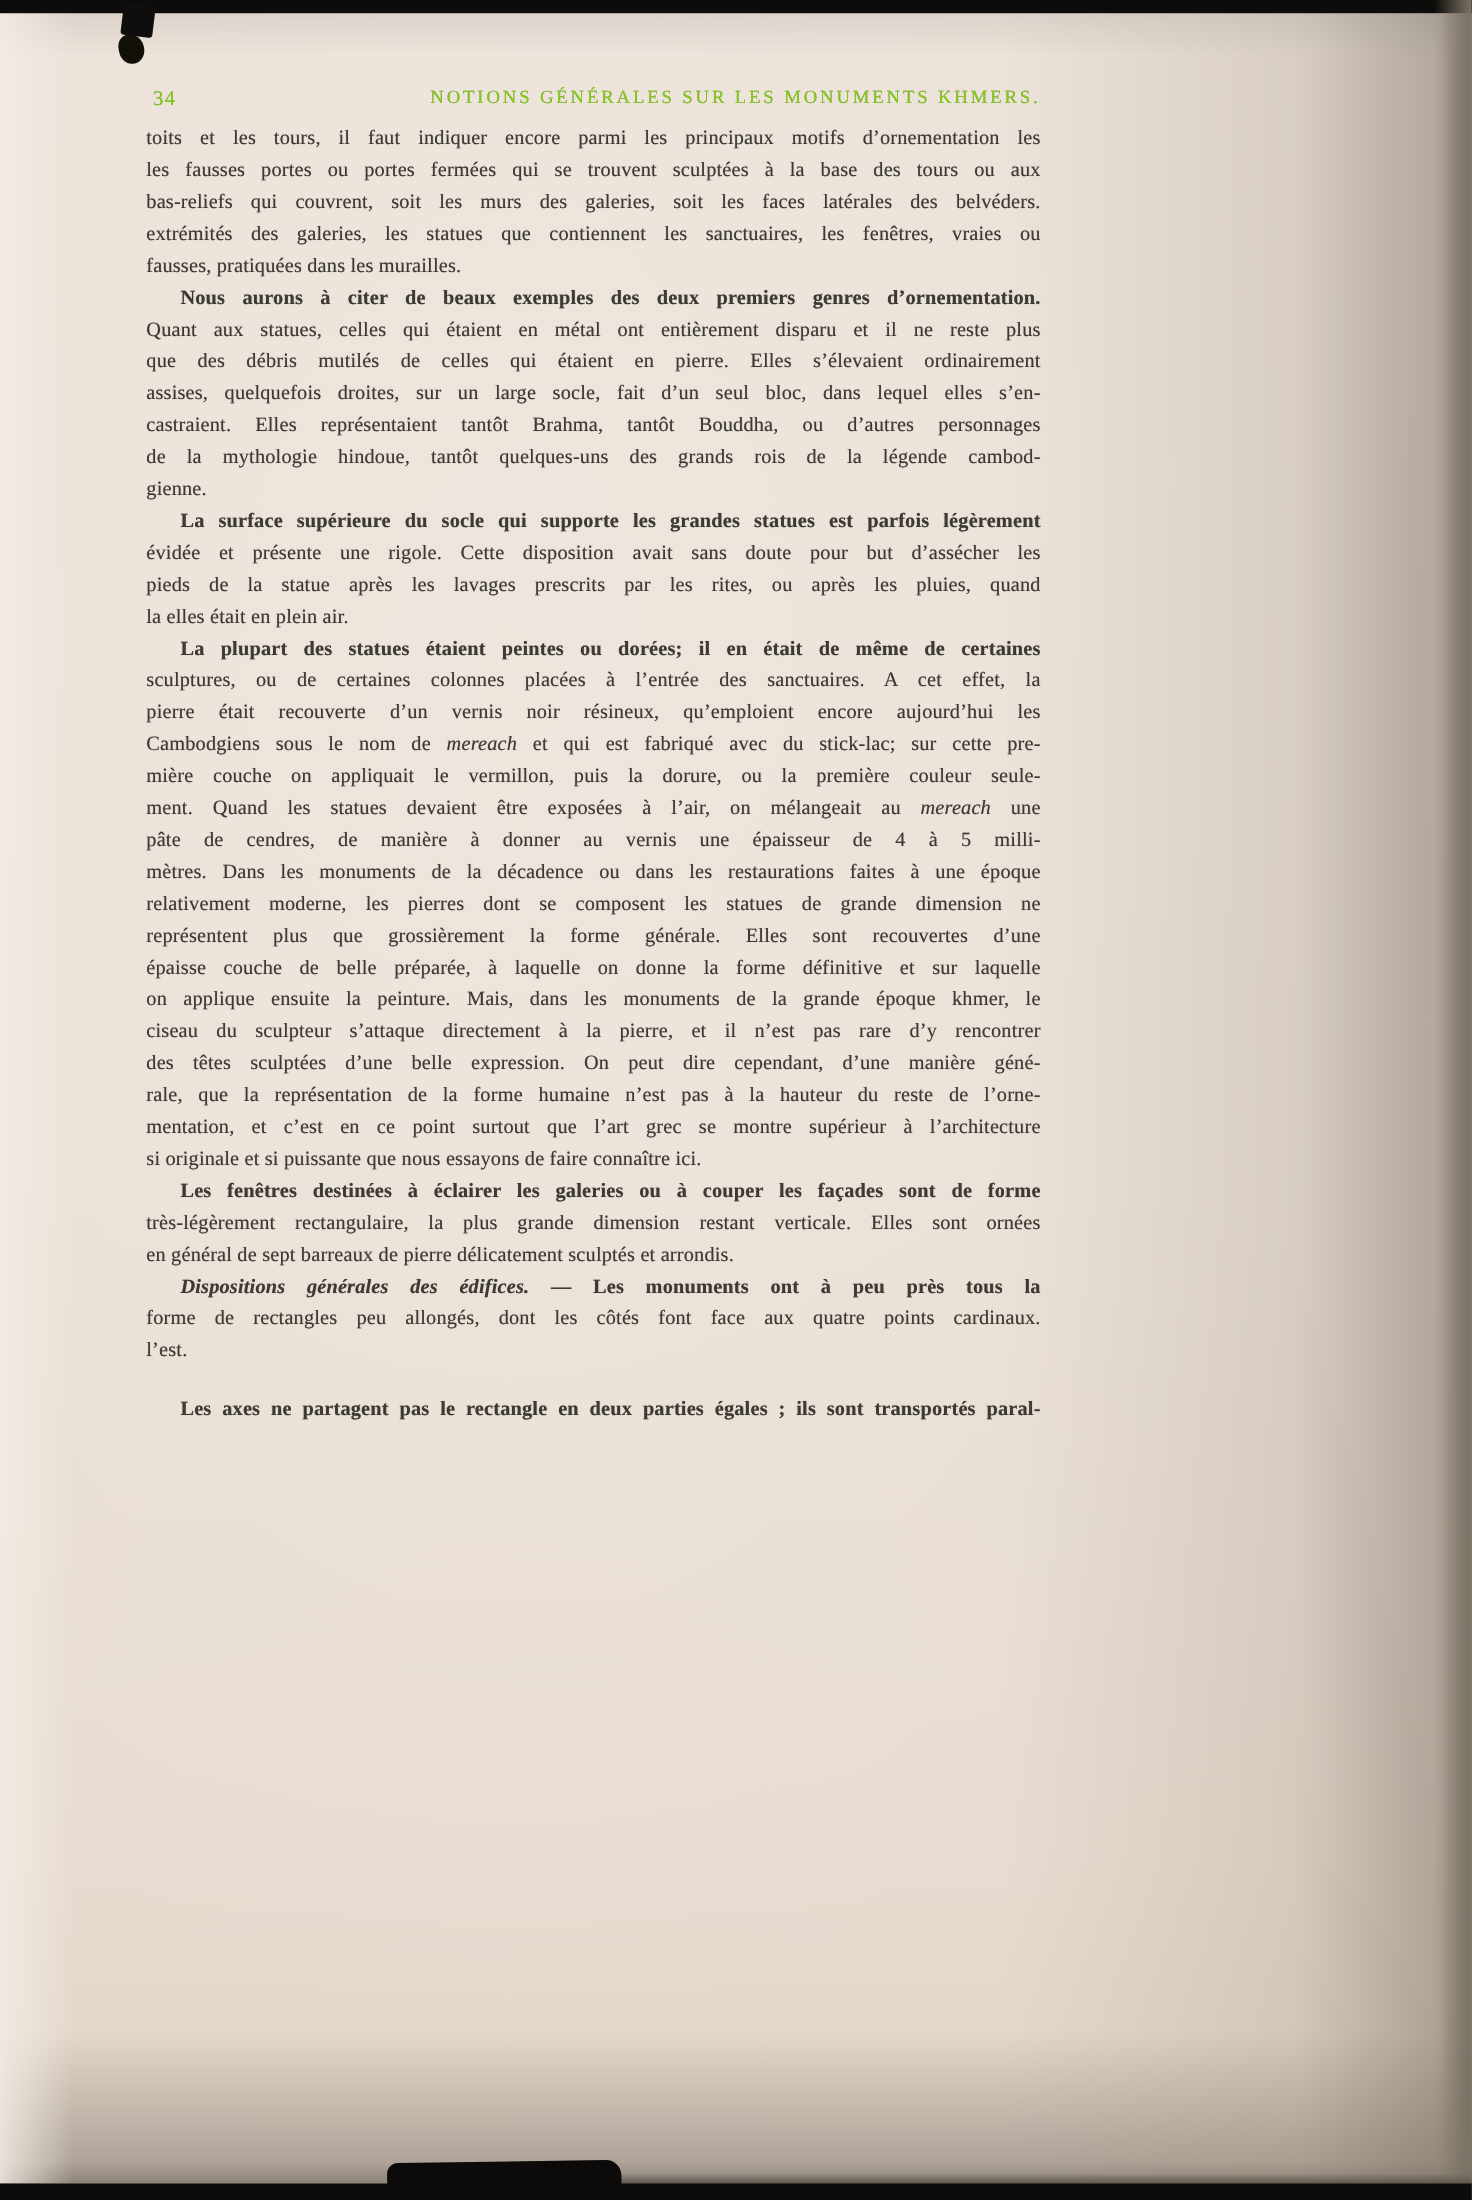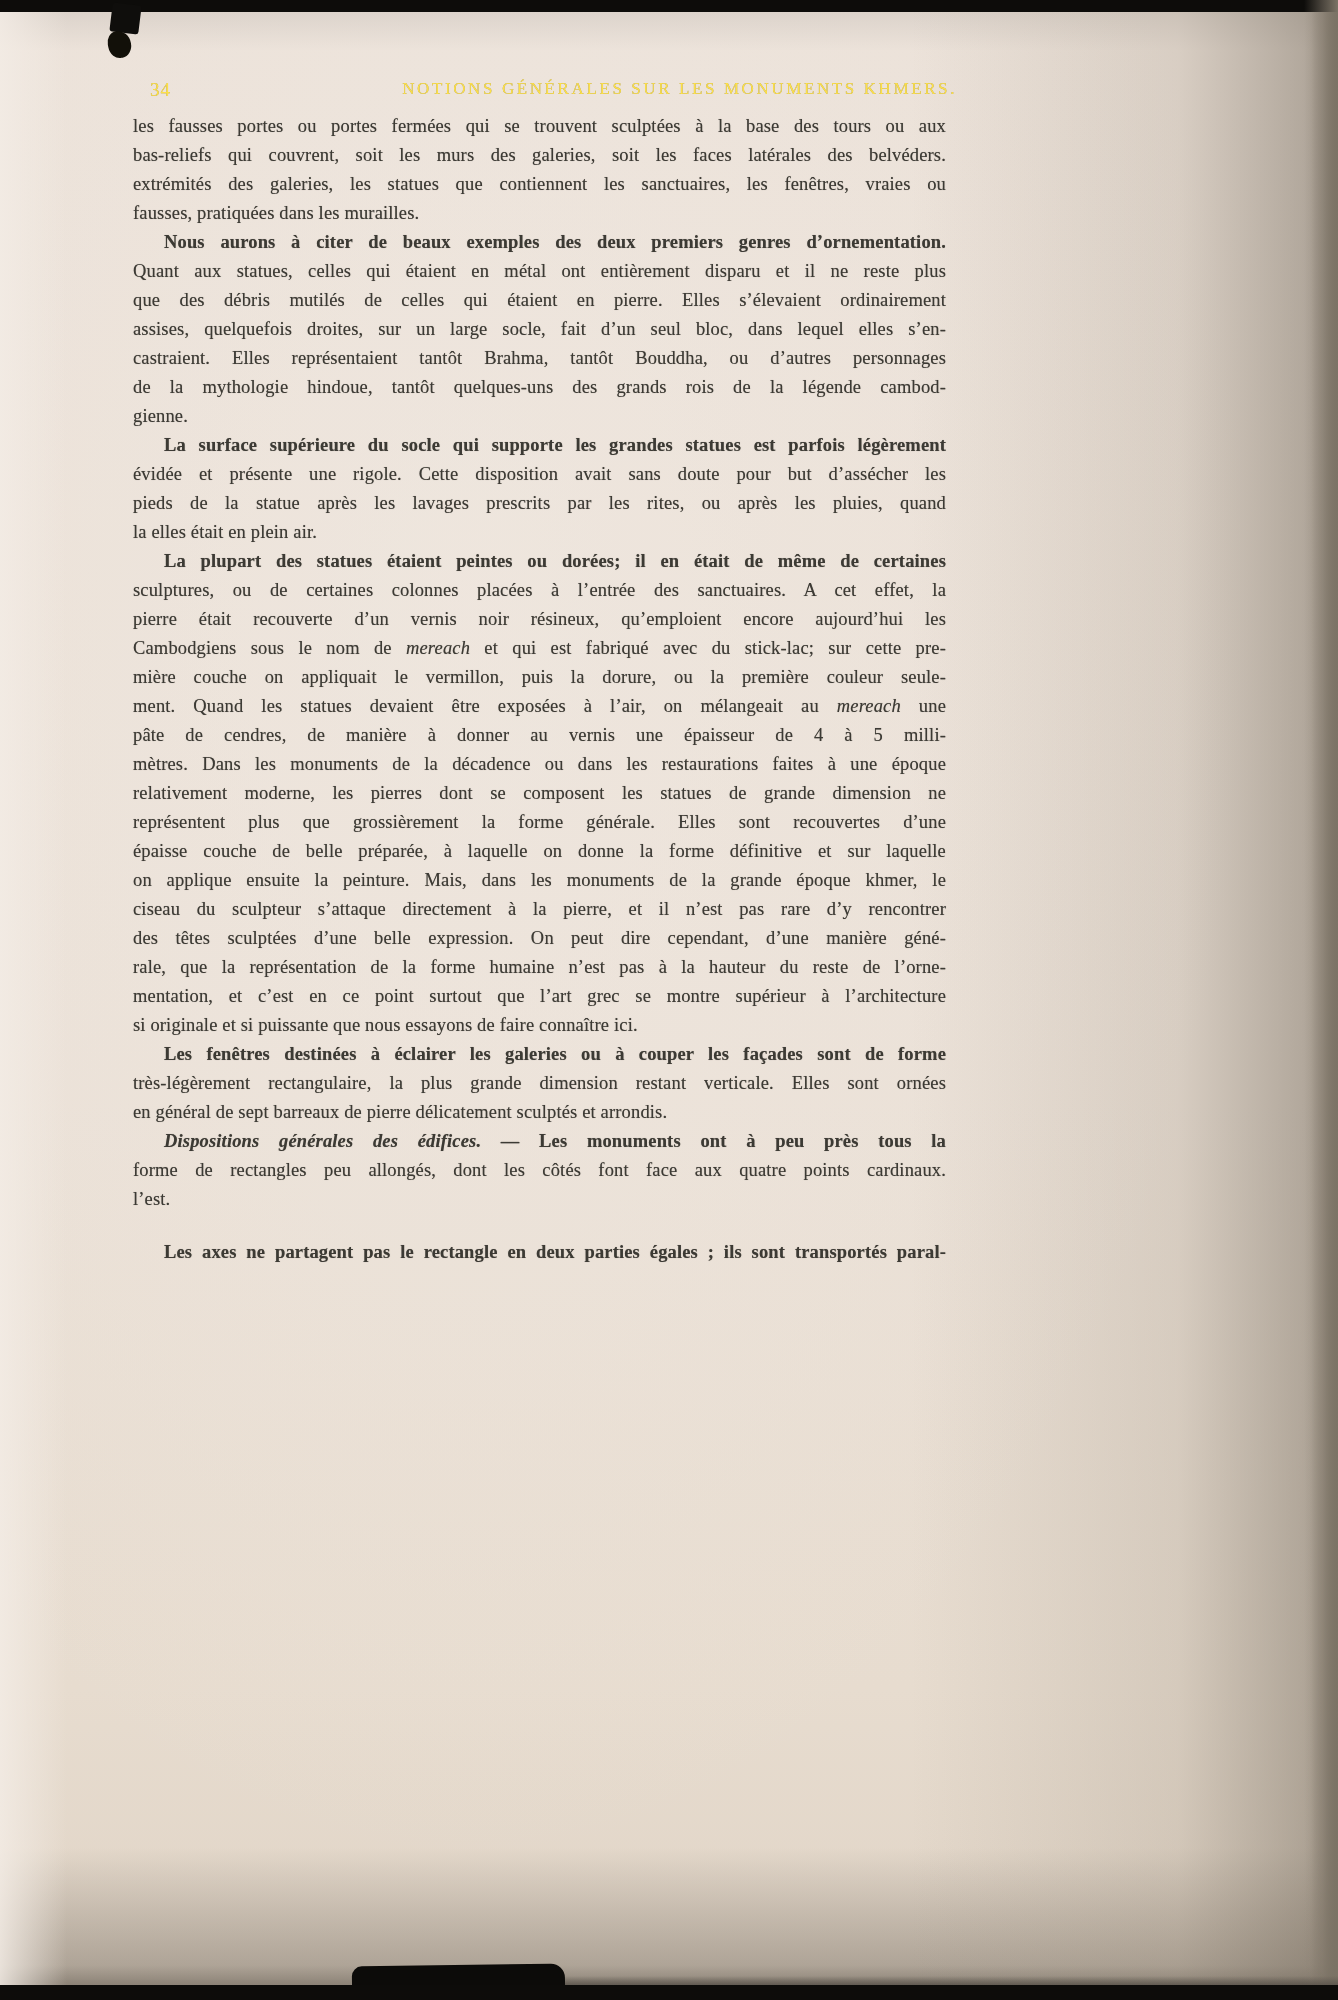--- a/index.html
+++ b/index.html
@@ -54,22 +54,22 @@
     background: #0d0c0a;
   }
   .edge-top {
     position: absolute; left: 0; right: 0; top: 0; height: 12px;
     background: #0d0c0a;
   }
 
   
   .header {
     position: absolute;
-    left: 144px; top: 76px; width: 813px; height: 26px;
-    color: #fde047;
+    left: 133px; top: 76px; width: 813px; height: 26px;
+    color: #84cc16;
   }
   .pagenum {
     position: absolute; left: 6px; top: 2px;
     font-size: 19px; line-height: 24px; letter-spacing: 1px;
     text-shadow: 0 0 0.6px rgba(64,60,53,0.6);
   }
   .running-title {
     display: block; text-align: right;
     font-size: 17px; line-height: 26px; letter-spacing: 2.6px;
     text-shadow: 0 0 0.6px rgba(64,60,53,0.6);
@@ -103,20 +103,21 @@
 <div class="scan">
   <div class="paper"></div>
 
   <div class="header">
     <span class="pagenum">34</span>
     <span class="running-title">NOTIONS GÉNÉRALES SUR LES MONUMENTS KHMERS.</span>
   </div>
 
   <div class="body-text">
       <div class="para">
+        <div class="line"><span>toits et les tours, il faut indiquer encore parmi les principaux motifs d’ornementation les</span></div>
         <div class="line"><span>les fausses portes ou portes fermées qui se trouvent sculptées à la base des tours ou aux</span></div>
         <div class="line"><span>bas-reliefs qui couvrent, soit les murs des galeries, soit les faces latérales des belvéders.</span></div>
         <div class="line"><span>extrémités des galeries, les statues que contiennent les sanctuaires, les fenêtres, vraies ou</span></div>
         <div class="line last"><span>fausses, pratiquées dans les murailles.</span></div>
       </div>
       <div class="para">
         <div class="line indent"><span>Nous aurons à citer de beaux exemples des deux premiers genres d’ornementation.</span></div>
         <div class="line"><span>Quant aux statues, celles qui étaient en métal ont entièrement disparu et il ne reste plus</span></div>
         <div class="line"><span>que des débris mutilés de celles qui étaient en pierre. Elles s’élevaient ordinairement</span></div>
         <div class="line"><span>assises, quelquefois droites, sur un large socle, fait d’un seul bloc, dans lequel elles s’en-</span></div>

